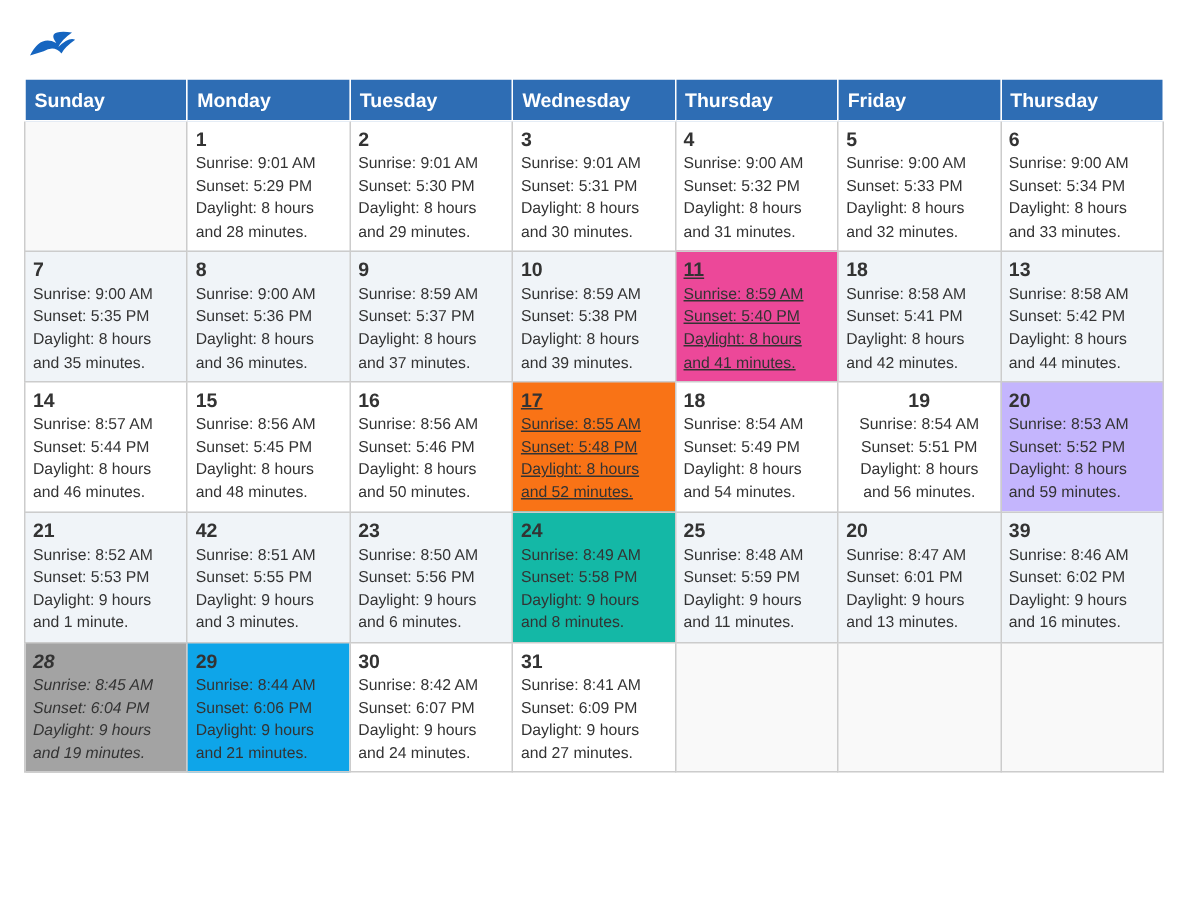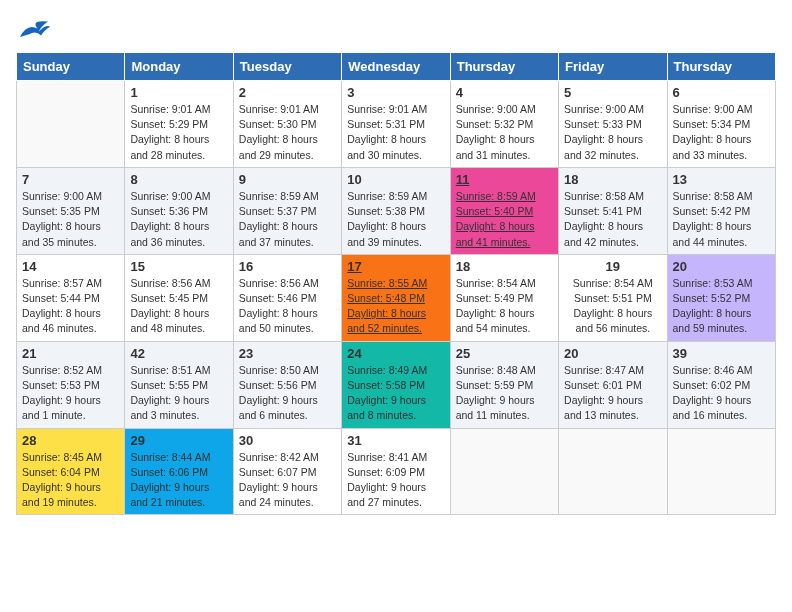--- a/index.html
+++ b/index.html
@@ -230,21 +230,21 @@
         <td style="background-color: rgb(240, 244, 248);">
           <span class="day-num">20</span>
           <div class="day-info">Sunrise: 8:47 AM<br>Sunset: 6:01 PM<br>Daylight: 9 hours and 13 minutes.</div>
         </td>
         <td style="background-color: rgb(240, 244, 248);">
           <span class="day-num">39</span>
           <div class="day-info">Sunrise: 8:46 AM<br>Sunset: 6:02 PM<br>Daylight: 9 hours and 16 minutes.</div>
         </td>
       </tr>
       <tr>
-        <td style="background-color: #fde047;">
+        <td style="background-color: #a3a3a3; font-style: italic;">
           <span class="day-num">28</span>
           <div class="day-info">Sunrise: 8:45 AM<br>Sunset: 6:04 PM<br>Daylight: 9 hours and 19 minutes.</div>
         </td>
         <td style="background-color: #0ea5e9;">
           <span class="day-num">29</span>
           <div class="day-info">Sunrise: 8:44 AM<br>Sunset: 6:06 PM<br>Daylight: 9 hours and 21 minutes.</div>
         </td>
         <td style="background-color: rgb(255, 255, 255);">
           <span class="day-num">30</span>
           <div class="day-info">Sunrise: 8:42 AM<br>Sunset: 6:07 PM<br>Daylight: 9 hours and 24 minutes.</div>

